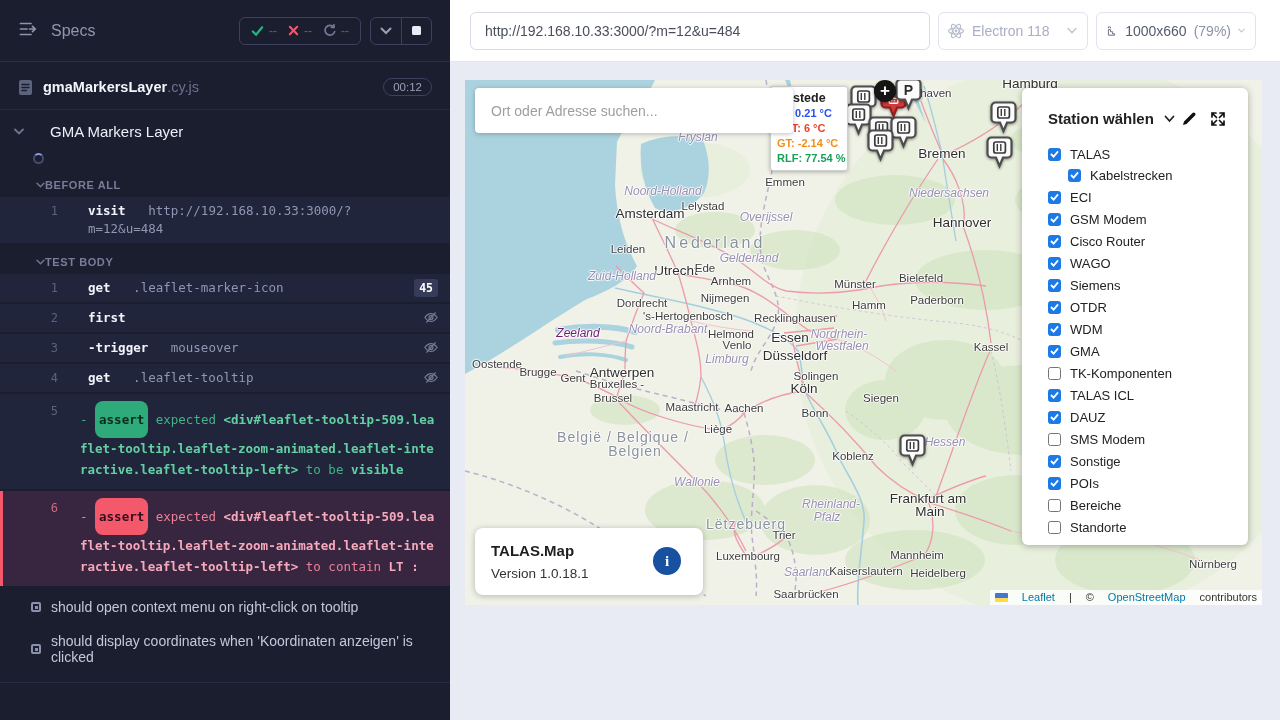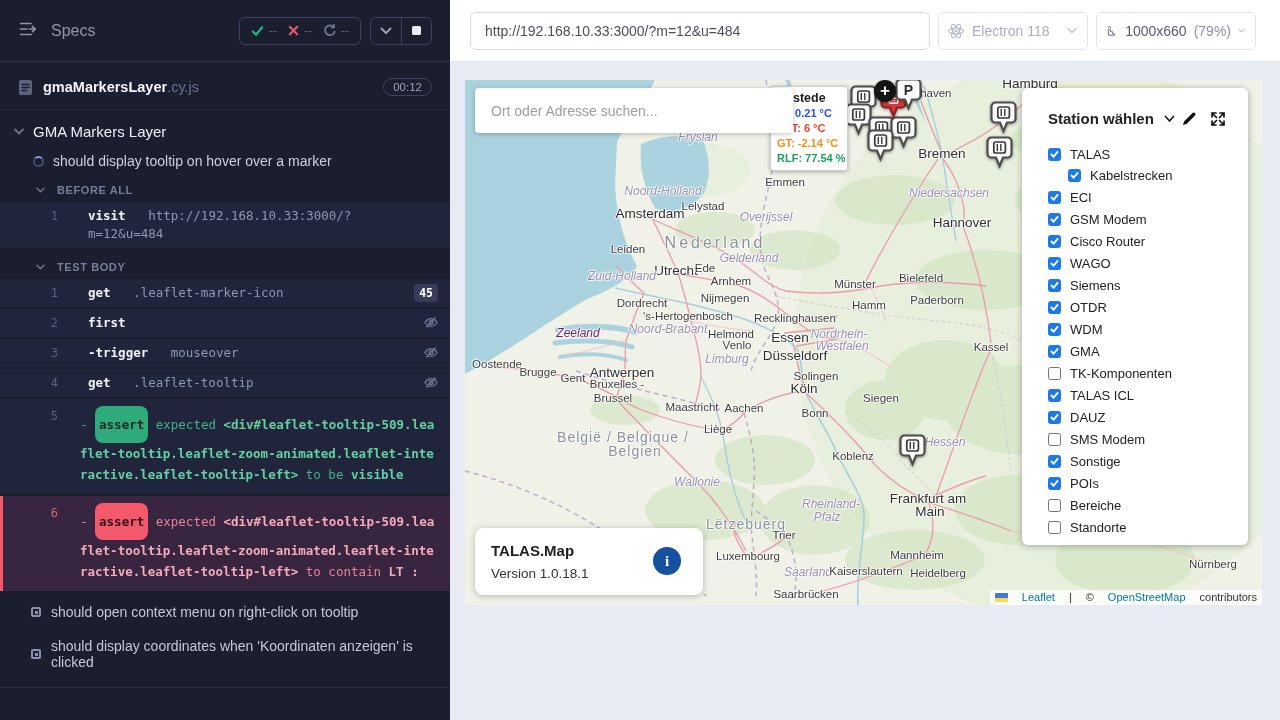--- a/index.html
+++ b/index.html
@@ -15,24 +15,24 @@
   .hdr-buttons { display:flex; border:1px solid #3b415e; border-radius:6px; height:28px; margin-left:9px; }
   .hdr-btn { width:30px; display:flex; align-items:center; justify-content:center; cursor:pointer; }
   .hdr-btn + .hdr-btn { border-left:1px solid #3b415e; }
   .stop-square { width:9px; height:9px; border-radius:1.5px; background:#e9ebf5; }
 
   .spec-row { display:flex; align-items:center; padding:16px 18px 13px 18px; border-bottom:1px solid #242941; }
   .spec-name { font-weight:bold; color:#f4f5fb; font-size:14.5px; margin-left:10px; }
   .spec-ext { color:#6b7190; font-size:14.5px; }
   .spec-time { margin-left:auto; border:1px solid #3b415e; border-radius:12px; padding:2px 9px; font-size:11.5px; color:#9aa0b8; }
 
-  .suite-row { display:flex; align-items:center; gap:9px; padding:13px 18px 5px 14px; color:#eceef8; font-size:15px; }
+  .suite-row { display:flex; align-items:center; gap:26px; padding:13px 18px 5px 14px; color:#eceef8; font-size:15px; }
   .test-row { display:flex; align-items:center; gap:9px; padding:8px 18px 6px 33px; color:#ccd0e0; font-size:14px; }
   .spinner { width:11px; height:11px; flex:none; border-radius:50%; border:2px solid #454b6b; border-top-color:#8d98f2; }
-  .hook-row { display:flex; align-items:center; gap:12px; padding:9px 18px 6px 36px; color:#777e99; font-size:11px; font-weight:bold; letter-spacing:.6px; }
+  .hook-row { display:flex; align-items:center; gap:0; padding:9px 18px 6px 36px; color:#777e99; font-size:11px; font-weight:bold; letter-spacing:.6px; }
 
   .cmd-block { margin-bottom:4px; }
   .cmd { position:relative; background:#20253c; padding:5px 40px 5px 88px; font-family:"DejaVu Sans Mono",monospace; font-size:12.5px; line-height:18px; color:#9097b2; margin-bottom:2px; min-height:28px; }
   .cmd-num { position:absolute; left:38px; top:5px; width:20px; text-align:right; color:#5b6180; font-size:12px; }
   .cmd-method { color:#f2f4fa; font-weight:bold; margin-right:15px; }
   .cmd-msg { color:#9097b2; }
   .cmd-badge { position:absolute; right:12px; top:5px; background:#353b58; color:#ffffff; font-weight:bold; border-radius:3px; padding:0 5px; font-size:11.5px; line-height:18px; }
   .eye { position:absolute; right:11px; top:6px; }
 
   .cmd.assert { line-height:21px; padding:7px 14px 9px 80px; }
@@ -172,21 +172,20 @@
 
     <div class="suite-row">
       <svg width="10" height="7" viewBox="0 0 10 7" fill="none" stroke="#6f7590" stroke-width="1.8" stroke-linecap="round">
           <polyline points="1,1.5 5,5.5 9,1.5"></polyline>
         </svg>
       <span>GMA Markers Layer</span>
     </div>
 
     <div class="test-row">
       <span class="spinner"></span>
-      <span>should display tooltip on hover over a marker</span>
     </div>
 
     <div class="hook-row">
       <svg width="9" height="6" viewBox="0 0 10 7" fill="none" stroke="#6f7590" stroke-width="1.8" stroke-linecap="round">
           <polyline points="1,1.5 5,5.5 9,1.5"></polyline>
         </svg>
       <span>BEFORE ALL</span>
     </div>
 
     <div class="cmd-block">

